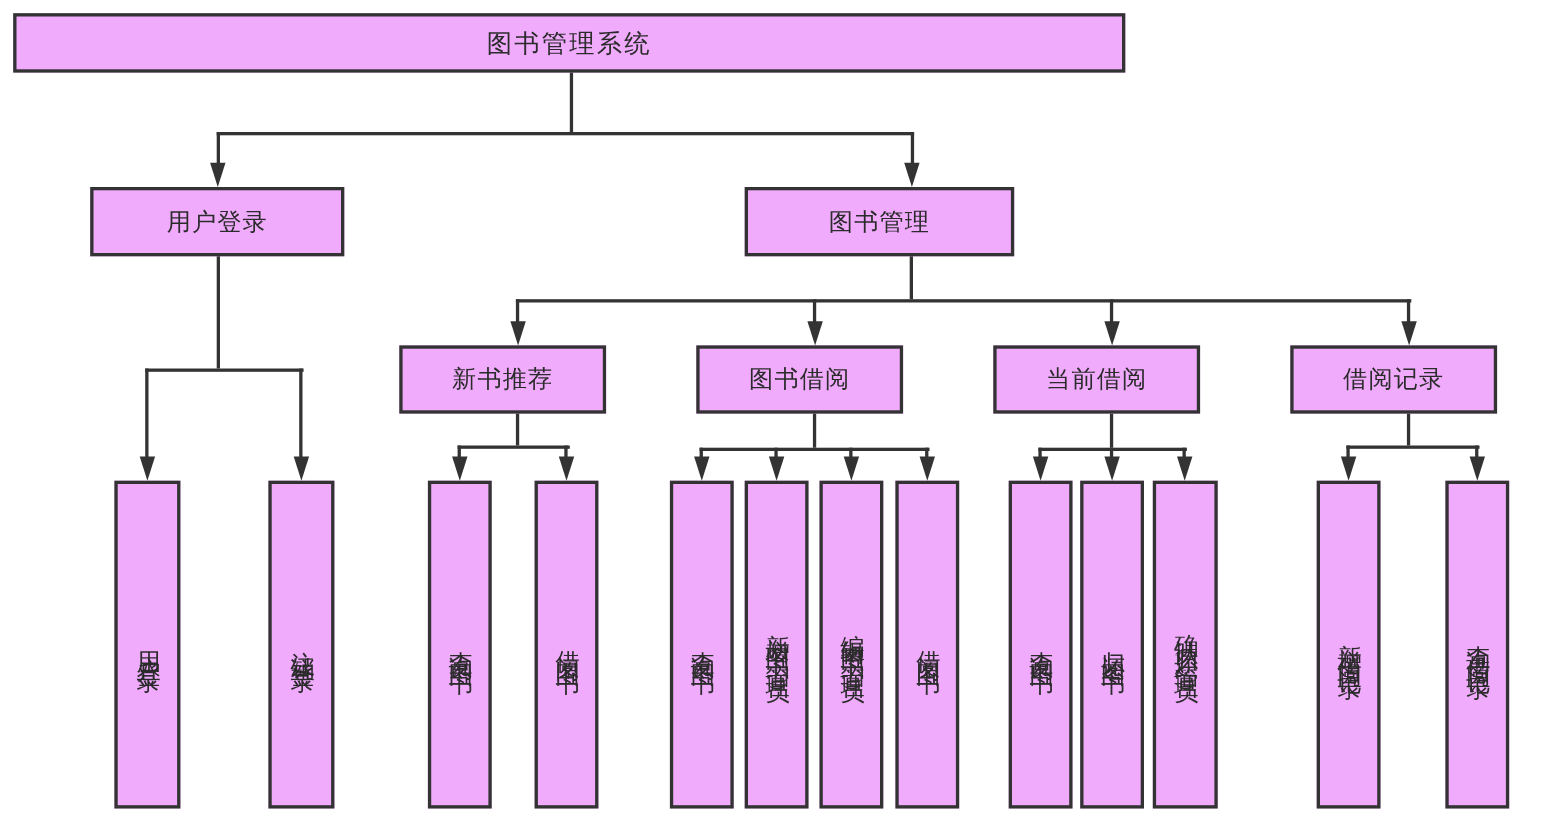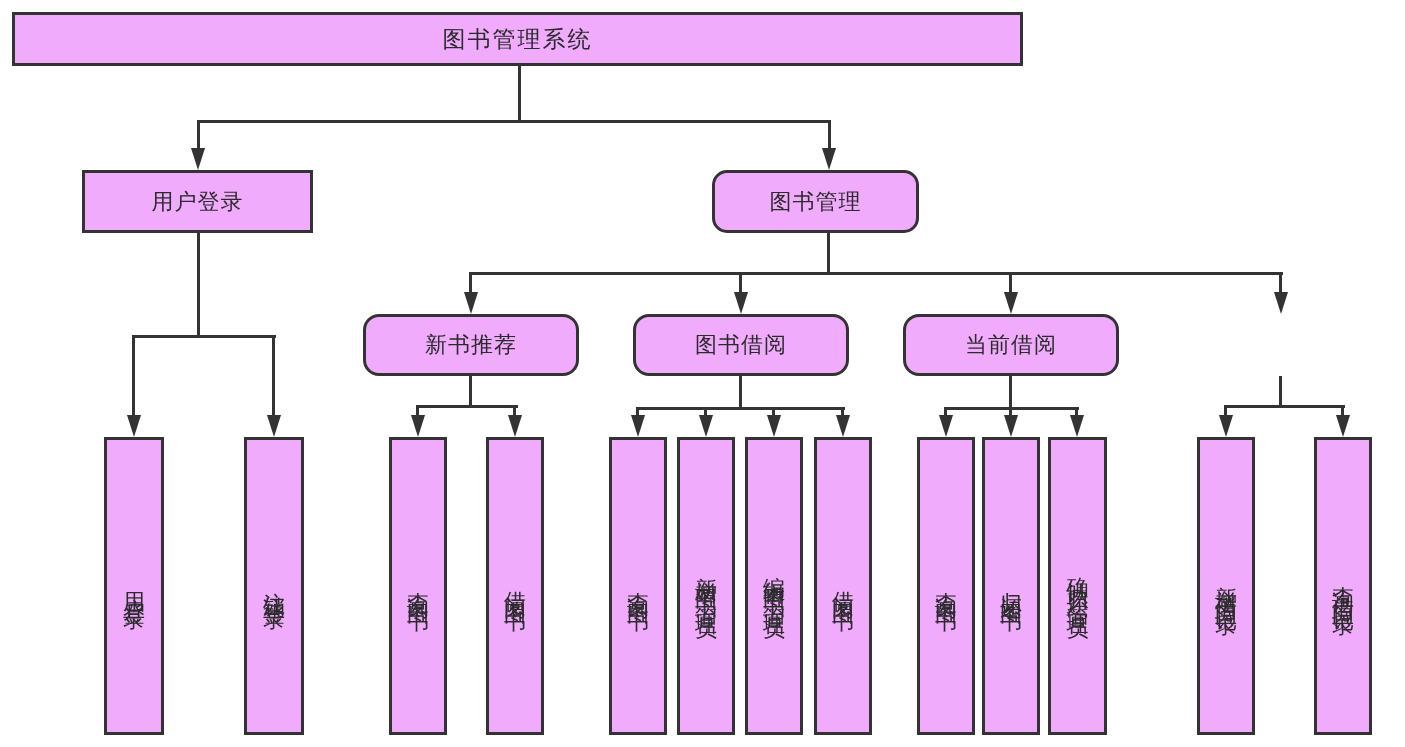--- a/index.html
+++ b/index.html
@@ -7,22 +7,22 @@
     position:relative;width:1405px;height:747px;background:#ffffff;overflow:hidden;
     font-family:"DejaVu Sans","Liberation Sans",sans-serif;color:#2e2e2e;
   }
   .box{
     position:absolute;box-sizing:border-box;border:3px solid #333333;background:#f0abfc;
     display:flex;align-items:center;justify-content:center;
     font-size:22px;letter-spacing:1px;color:#2b2b2b;
   }
   #root-box{left:12px;top:12px;width:1011px;height:54px;font-size:23px;letter-spacing:2px;}
   #l2-login{left:82px;top:170px;width:231px;height:63px;}
-  #l2-mgmt{left:712px;top:170px;width:207px;height:63px;border-radius:15px;}
-  .l3{top:314px;width:216px;height:62px;border-radius:16px;}
+  #l2-mgmt{left:677px;top:170px;width:245px;height:63px;}
+  .l3{top:314px;width:188px;height:62px;}
   #l3-recommend{left:363px;}
   #l3-borrow{left:633px;}
   #l3-current{left:903px;}
   #l3-record{left:1173px;}
   .leaf{top:437px;height:298px;width:58px;font-size:22px;}
   .leaf span{writing-mode:vertical-rl;letter-spacing:6px;line-height:1;}
   #lf-g1a{left:104px;width:60px;}
   #lf-g1b{left:244px;width:60px;}
   #lf-g2a{left:389px;}
   #lf-g2b{left:486px;}
@@ -53,20 +53,21 @@
 <div id="canvas">
 
   <div class="box" id="root-box">图书管理系统</div>
 
   <div class="box" id="l2-login">用户登录</div>
   <div class="box" id="l2-mgmt">图书管理</div>
 
   <div class="box l3" id="l3-recommend">新书推荐</div>
   <div class="box l3" id="l3-borrow">图书借阅</div>
   <div class="box l3" id="l3-current">当前借阅</div>
+  <div class="box l3" id="l3-record">借阅记录</div>
 
   <div class="box leaf" id="lf-g1a">
       <span>用户登录</span>
     </div>
   <div class="box leaf" id="lf-g1b">
       <span>注销登录</span>
     </div>
 
   <div class="box leaf" id="lf-g2a">
       <span>查询图书</span>

